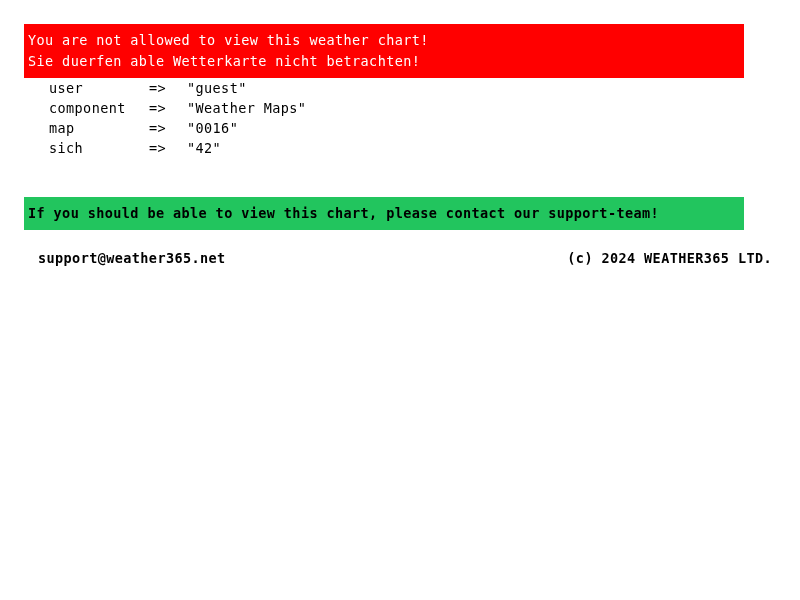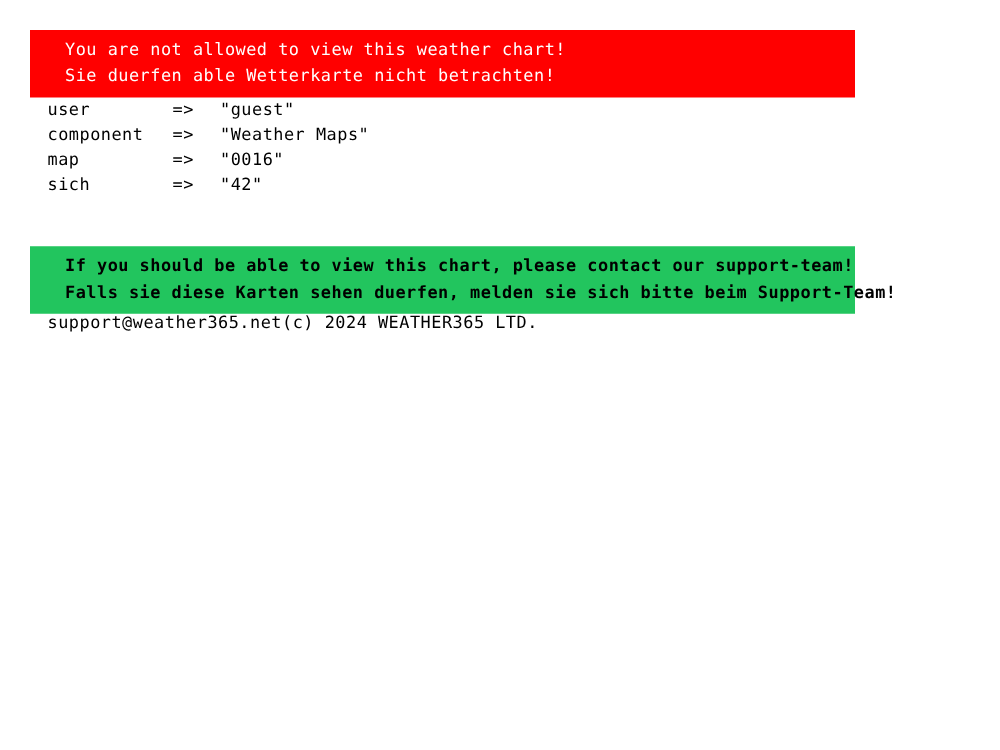--- a/index.html
+++ b/index.html
@@ -16,23 +16,23 @@
     color: #000000;
   }
   .page {
     position: relative;
     width: 800px;
     height: 600px;
   }
   .banner {
     position: absolute;
     left: 24px;
-    width: 660px;
+    width: 720px;
     box-sizing: border-box;
-    padding: 6px 28px;
+    padding: 6px 4px;
     line-height: 21px;
     font-size: 13.5px;
     letter-spacing: 0.4px;
     white-space: nowrap;
   }
   .banner-error {
     top: 24px;
     background: #ff0000;
     color: #ffffff;
   }
@@ -47,39 +47,42 @@
   }
   .params {
     position: absolute;
     left: 38px;
     top: 80px;
   }
   table.params-table {
     border-collapse: collapse;
     font-size: 13.5px;
     letter-spacing: 0.4px;
+    margin-left: 11px;
   }
   table.params-table td {
     padding: 0;
     height: 20px;
     vertical-align: top;
     white-space: pre;
   }
   td.pkey { width: 100px; }
   td.parrow { width: 38px; }
   td.pval { }
   .footer {
     position: absolute;
     left: 38px;
     top: 250px;
     width: 734px;
     display: flex;
+    justify-content: space-between;
     font-size: 13.5px;
     letter-spacing: 0.4px;
     white-space: nowrap;
+    font-weight: bold;
   }
   .footer a {
     color: #000000;
     text-decoration: none;
   }
 </style>
 </head>
 <body>
 
 <div class="page">
@@ -111,21 +114,20 @@
           <td class="pkey">sich</td>
           <td class="parrow">=&gt;</td>
           <td class="pval">"42"</td>
         </tr>
       </tbody>
     </table>
   </div>
 
   <div class="banner banner-info">
     <span class="banner-line">If you should be able to view this chart, please contact our support-team!</span>
-    <span class="banner-line">Falls sie diese Karten sehen duerfen, melden sie sich bitte beim Support-Team!</span>
   </div>
 
   <div class="footer">
     <a href="#">support@weather365.net</a>
     <span>(c) 2024 WEATHER365 LTD.</span>
   </div>
 
 </div>
 
 </body></html>

